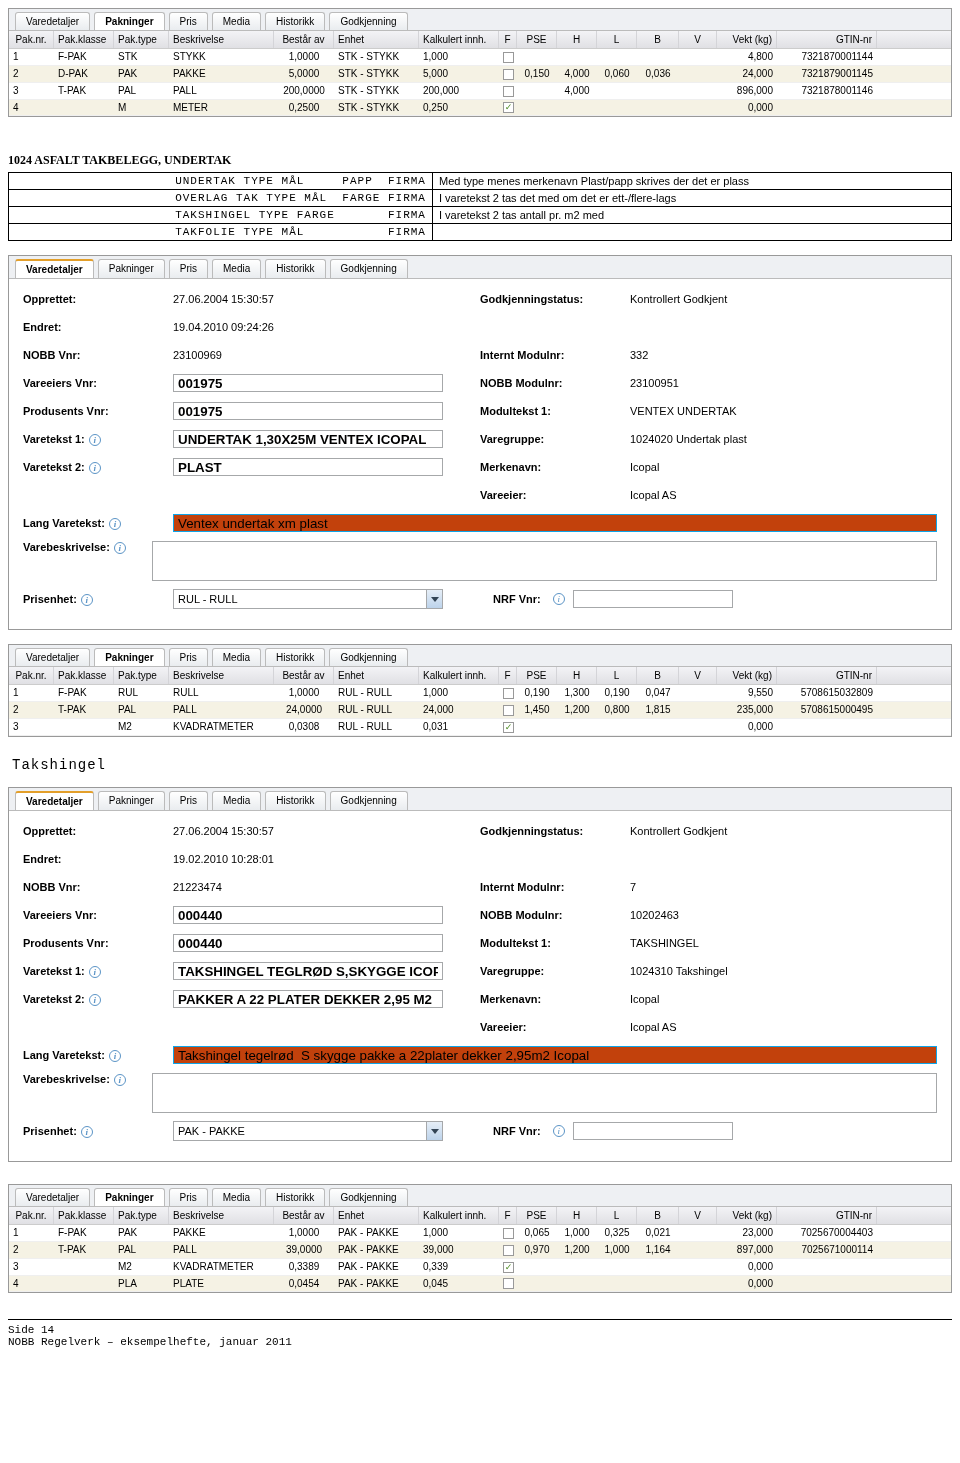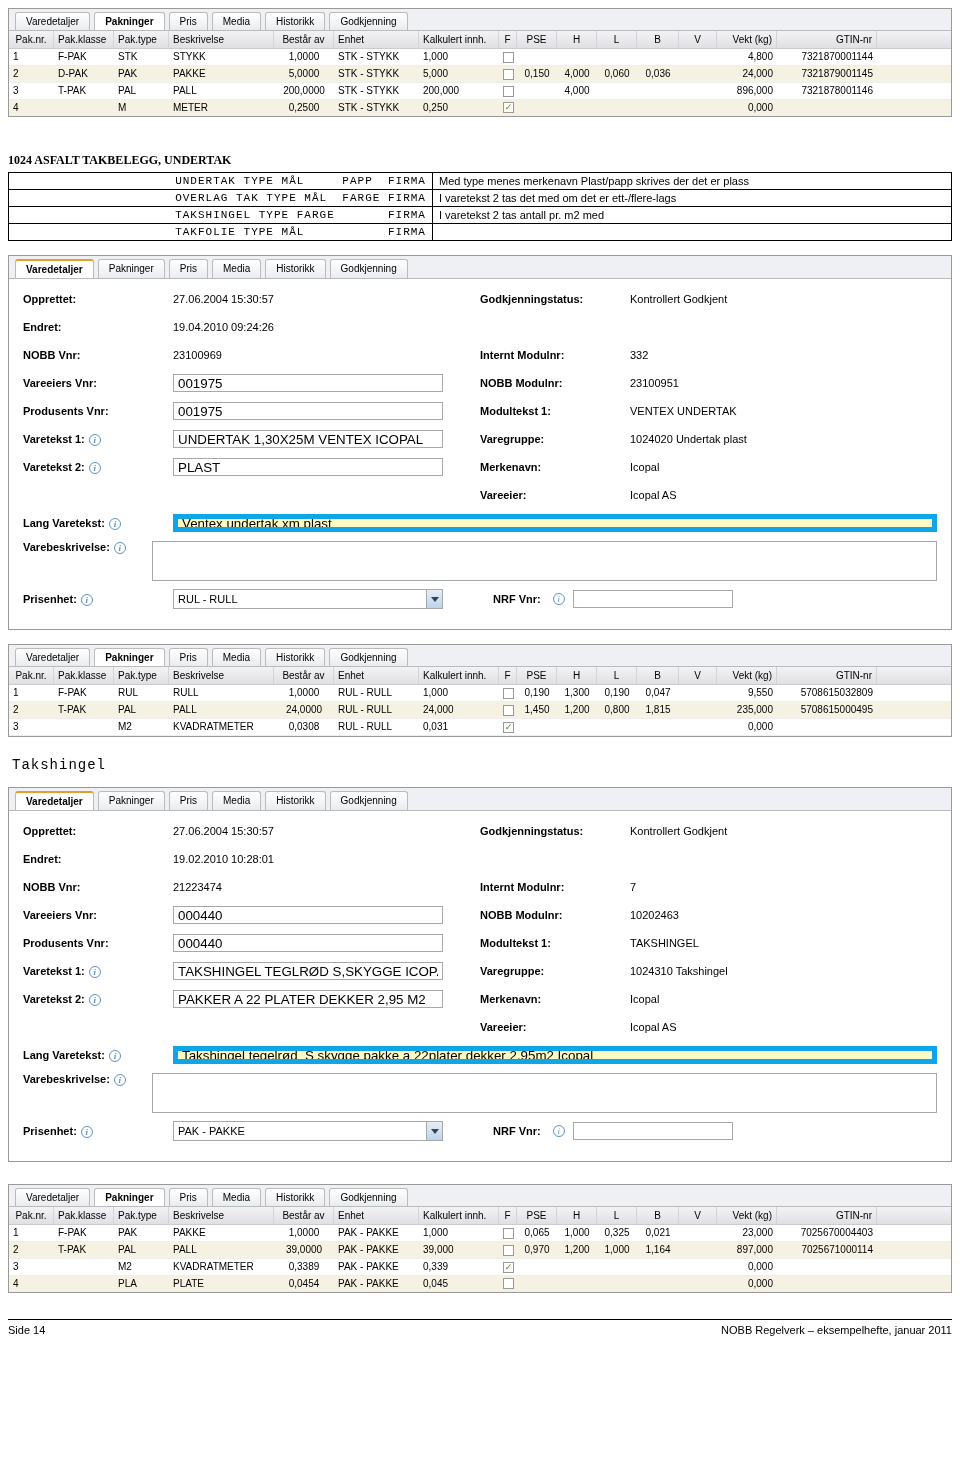--- a/index.html
+++ b/index.html
@@ -25,33 +25,33 @@
   .form-tabs{display:flex;background:#eef0f3;padding:3px 6px 0 6px;gap:4px;border-bottom:1px solid #bbb;}
   .ftab{padding:3px 10px;border:1px solid #bbb;border-bottom:none;background:linear-gradient(#fff,#e9ecef);border-radius:3px 3px 0 0;cursor:pointer;font-size:10px;}
   .ftab.active{background:#fff;font-weight:bold;border-top:2px solid #e39f2a;}
   .form-body{padding:10px 14px 12px 14px;}
   .two-col{display:flex;}
   .coll{flex:1;}
   .colr{flex:1;}
   .frow{display:flex;align-items:center;margin-bottom:8px;min-height:20px;}
   .flab{width:150px;font-weight:bold;}
   .fval{flex:1;}
-  .finput{padding:2px 4px;border:1px solid #a6a8aa;width:270px;height:18px;background:#fff;}
+  .finput{padding:2px 4px;border:1px solid #a6a8aa;width:270px;height:18px;background:#fff;font-weight:bold;}
   .ftextarea{border:1px solid #a6a8aa;width:100%;height:40px;padding:2px;background:#fff;resize:none;display:block;}
   .info-icon{display:inline-block;width:12px;height:12px;border:1px solid #5b94c6;border-radius:50%;color:#5b94c6;font-family:"Times New Roman",serif;font-style:italic;font-size:9px;line-height:11px;text-align:center;margin-left:4px;}
   .info-icon::after{content:"i";}
   .dropdown{display:flex;align-items:center;width:270px;border:1px solid #a6a8aa;height:20px;background:#fff;}
   .dropdown .dd-text{flex:1;padding:0 4px;}
   .dropdown .dd-btn{width:16px;height:100%;background:linear-gradient(#e6eef7,#bdd3eb);border-left:1px solid #a6a8aa;display:flex;align-items:center;justify-content:center;}
   .dd-btn svg{display:block;}
   .subhead{font-family:"Courier New",monospace;margin:20px 0 4px 4px;font-size:14px;letter-spacing:1px;}
-  .full-input{border:5px solid #0ea5e9;padding:2px 4px;height:18px;background:#fef9c3;flex:1;}
+  .full-input{border:1px solid #0ea5e9;padding:2px 4px;height:18px;background:#c2410c;flex:1;}
   .nrf-group{display:flex;align-items:center;gap:8px;}
   hr.foot{border:none;border-top:1px solid #000;margin:26px 0 4px 0;}
-  .pagefoot{display:flex;justify-content:space-between;font-family:Liberation Sans, sans-serif;font-size:11px;padding-bottom:14px;}
+  .pagefoot{display:flex;justify-content:space-between;font-family:Liberation Mono, monospace;font-size:11px;padding-bottom:14px;flex-direction:column;}
   
   .w-paknr{width:45px;text-align:center;}
   .w-pakkl{width:60px;}
   .w-paktyp{width:55px;}
   .w-besk{width:105px;}
   .w-best{width:60px;text-align:center;}
   .w-enh{width:85px;}
   .w-kalk{width:80px;}
   .w-f{width:18px;text-align:center;}
   .w-pse{width:40px;text-align:center;}

